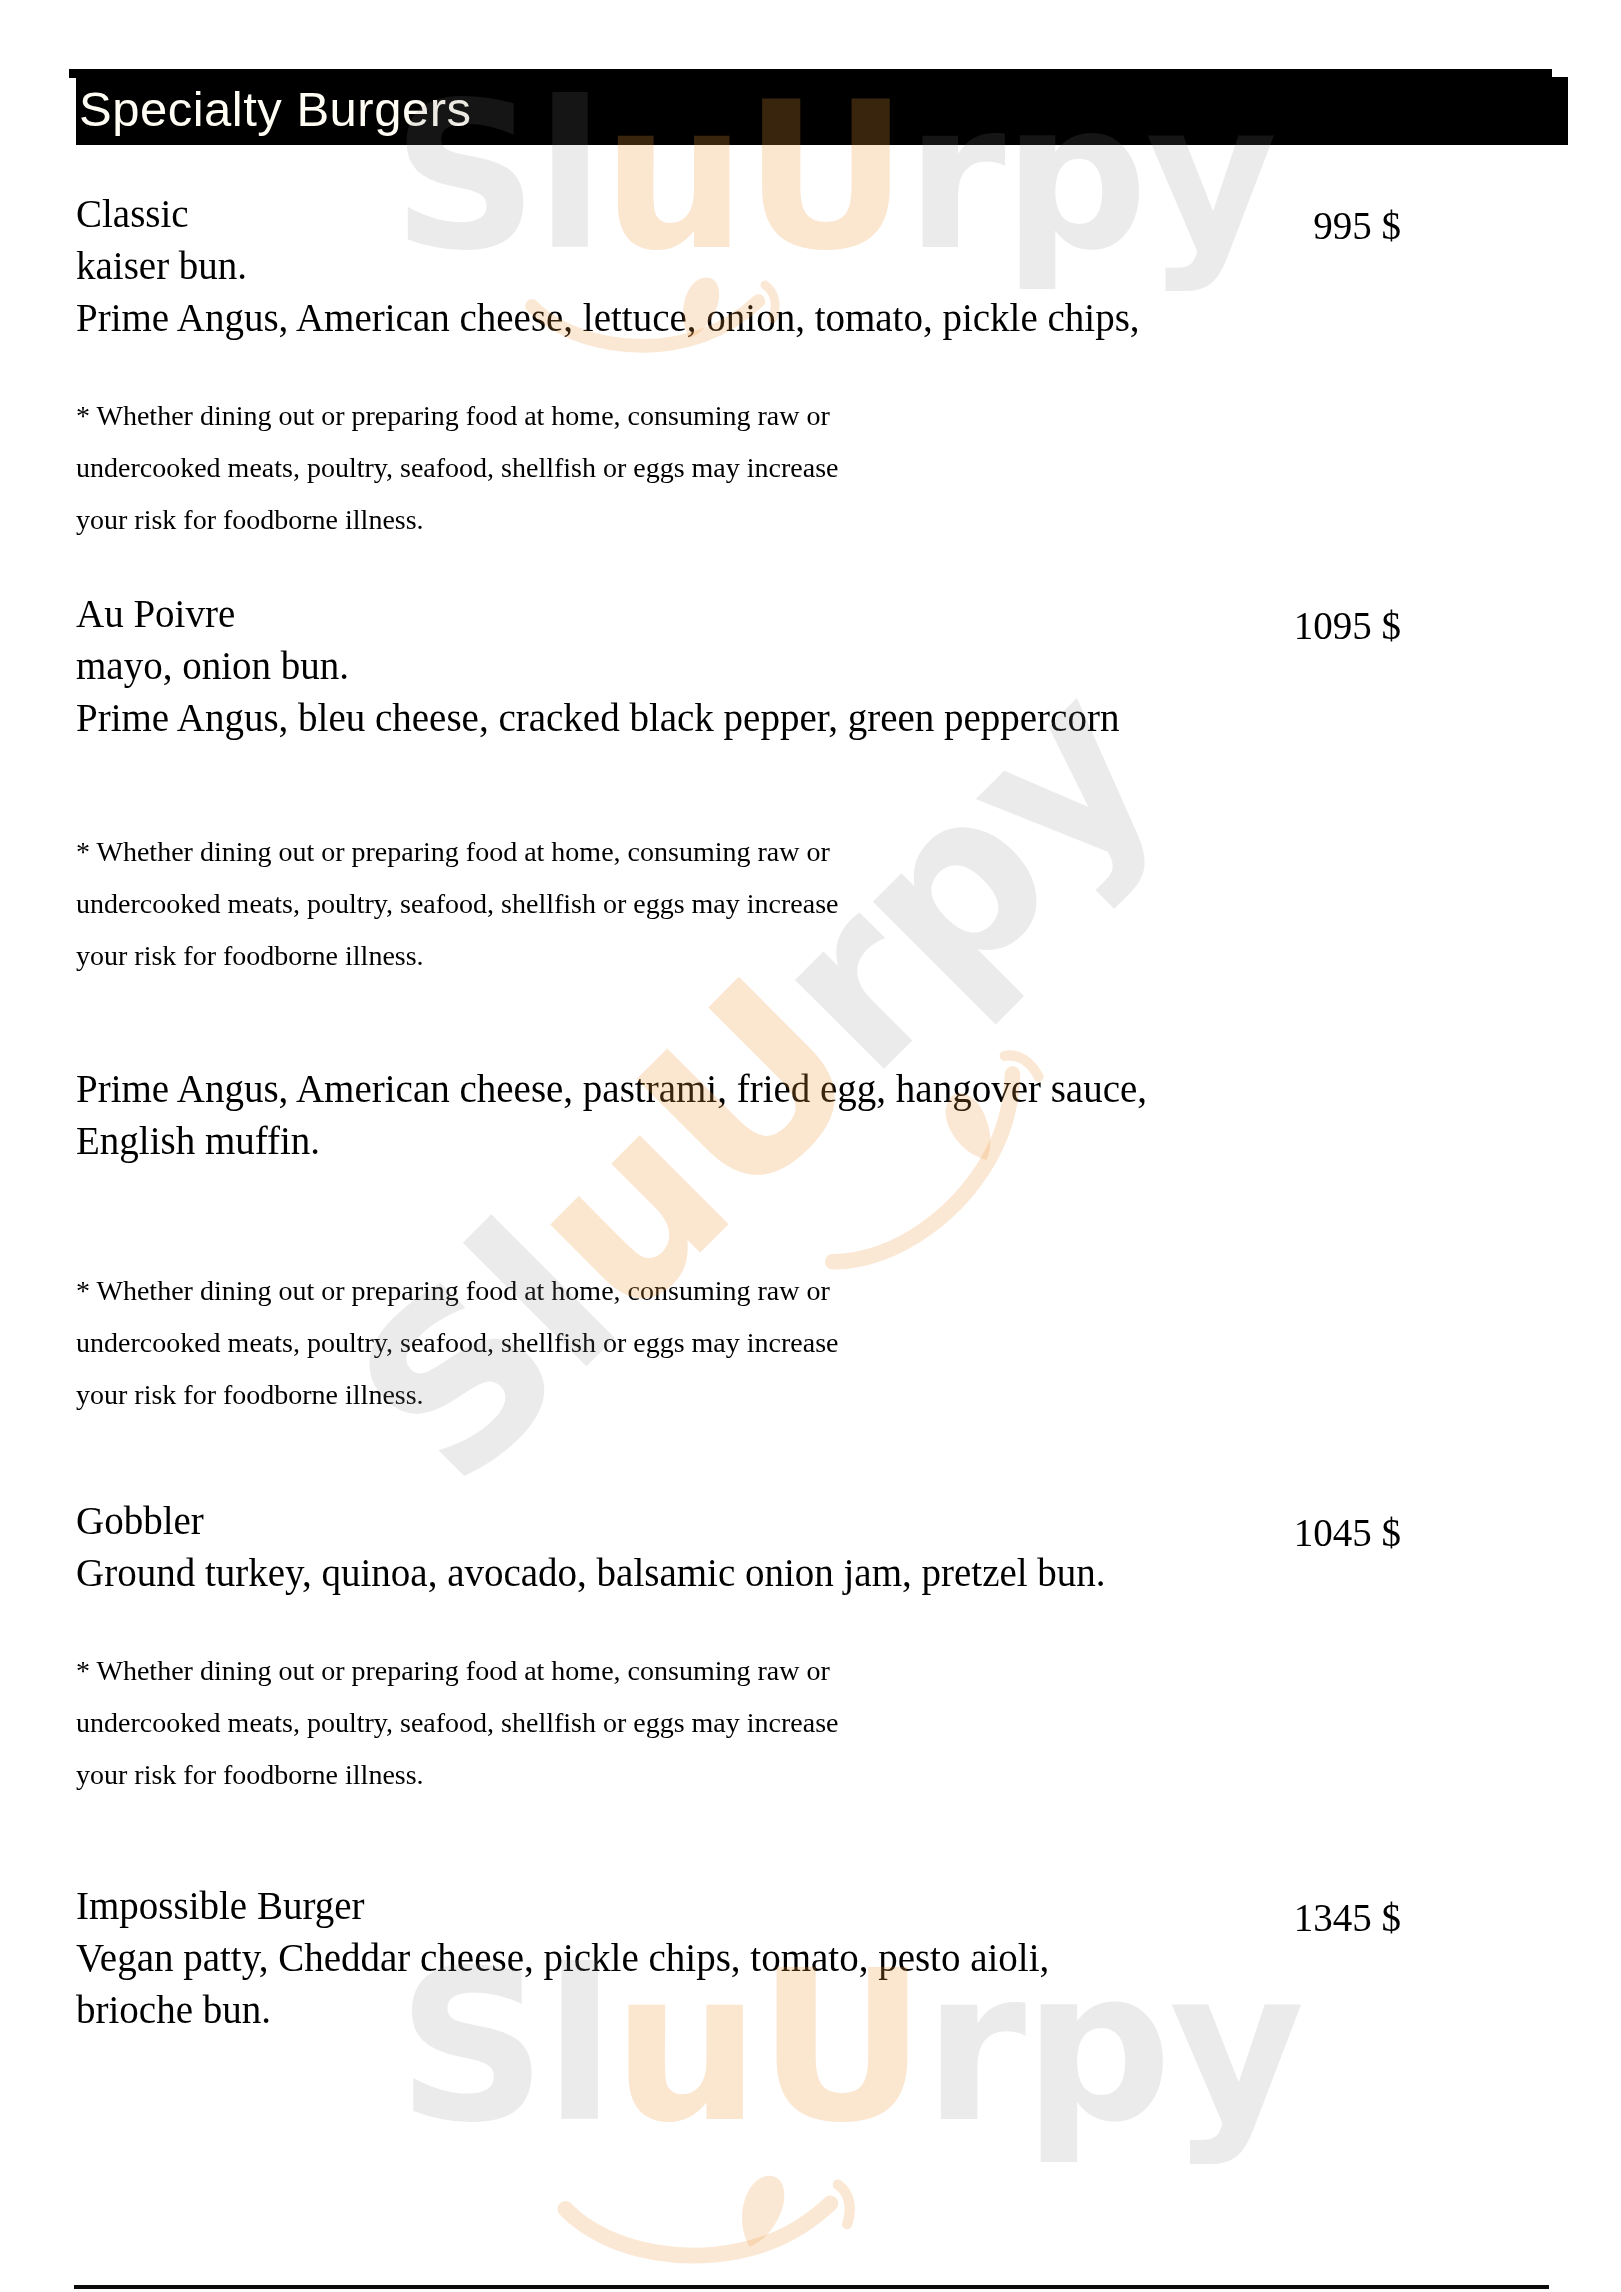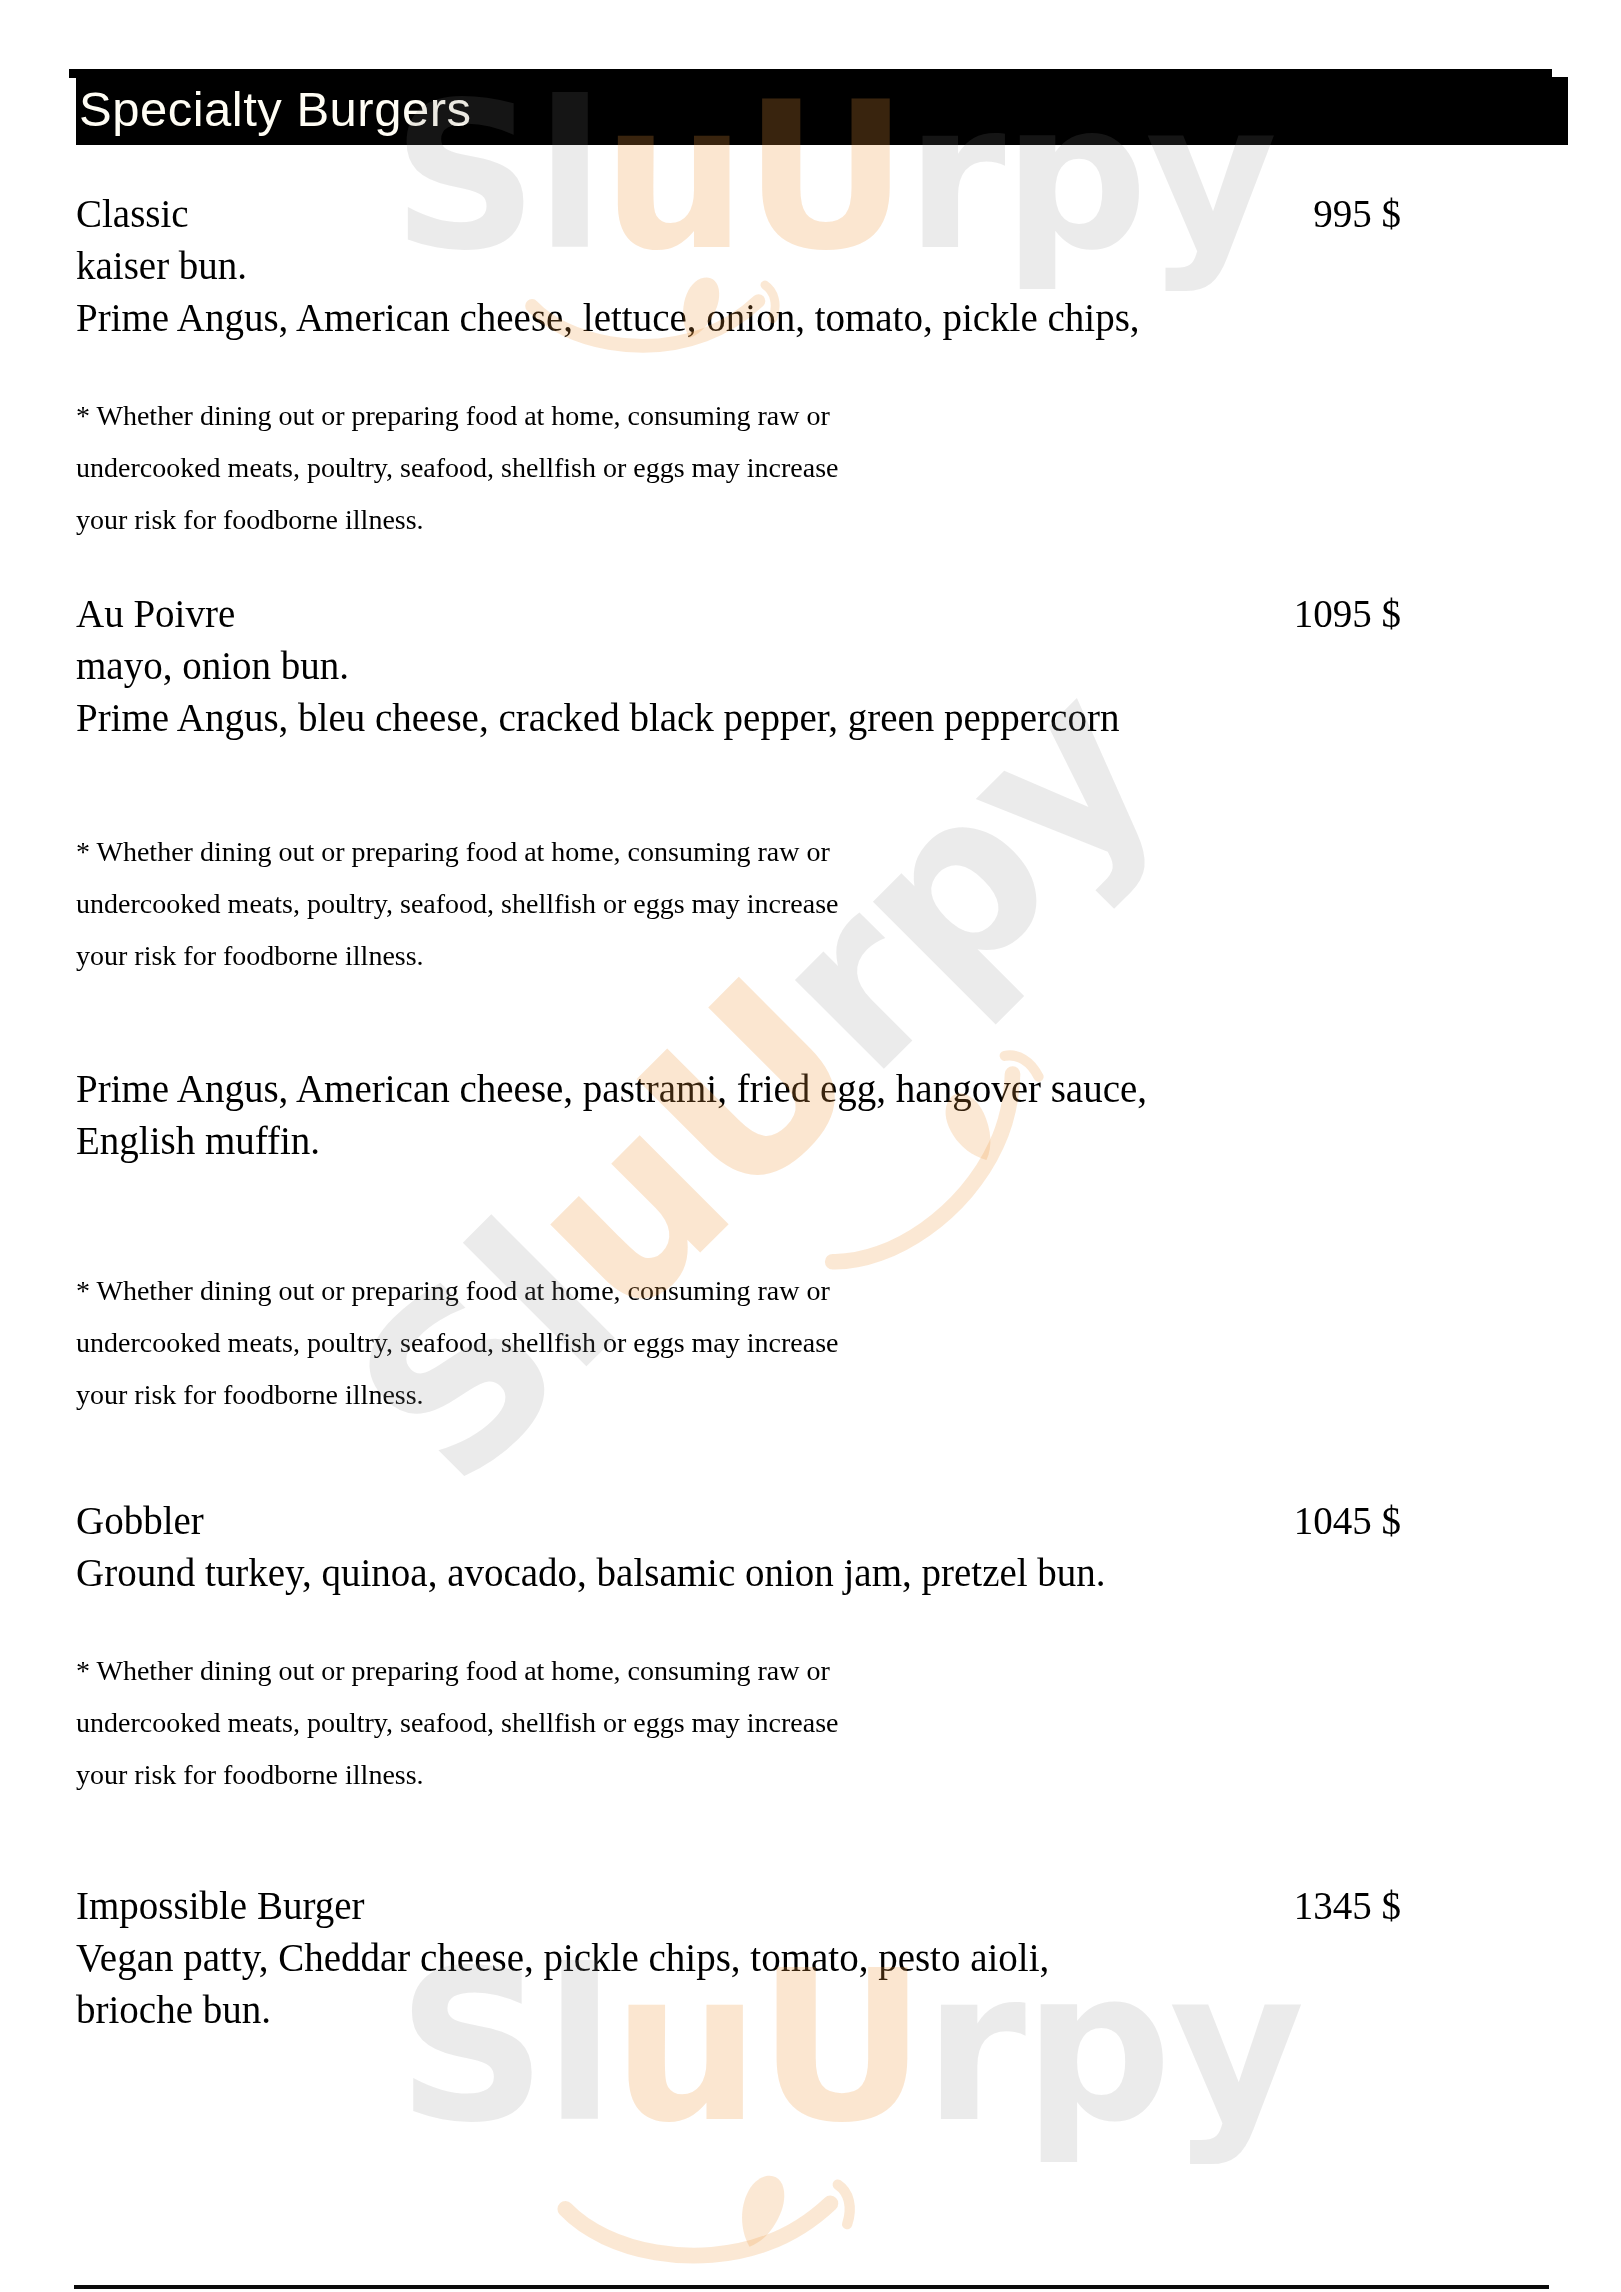--- a/index.html
+++ b/index.html
@@ -43,21 +43,21 @@
     z-index:2;
   }
   .item-row{
     display:flex;
     justify-content:space-between;
     align-items:flex-start;
     height:52px;
     line-height:52px;
   }
   .item-name{ white-space:nowrap; }
-  .item-price{ white-space:nowrap; }
+  .item-price{ white-space:nowrap;margin-top:12px; }
   .line{
     height:52px;
     line-height:52px;
     white-space:nowrap;
   }
   .disclaimer{
     position:absolute;
     left:76px;
     width:1325px;
     font-size:28px;

